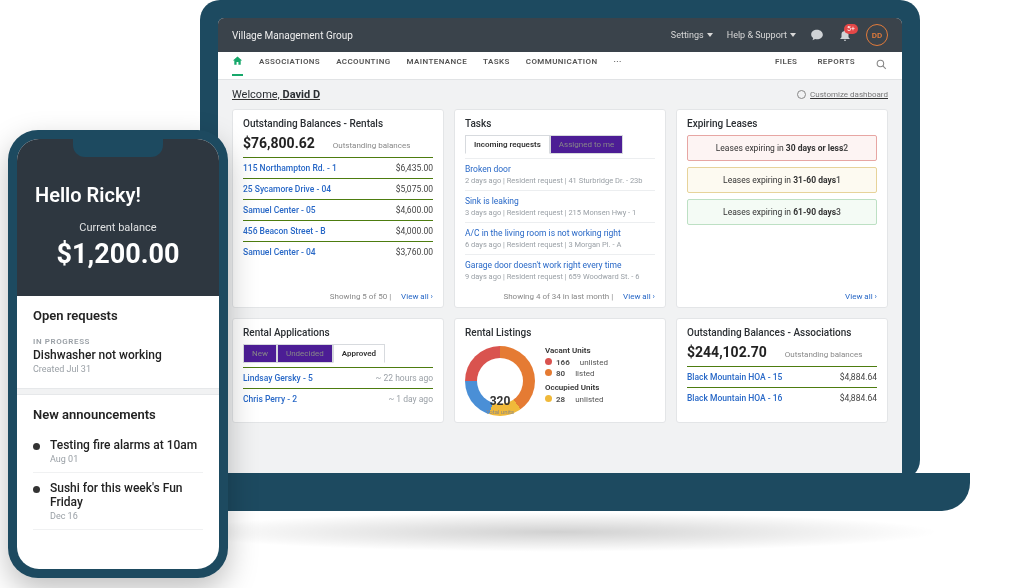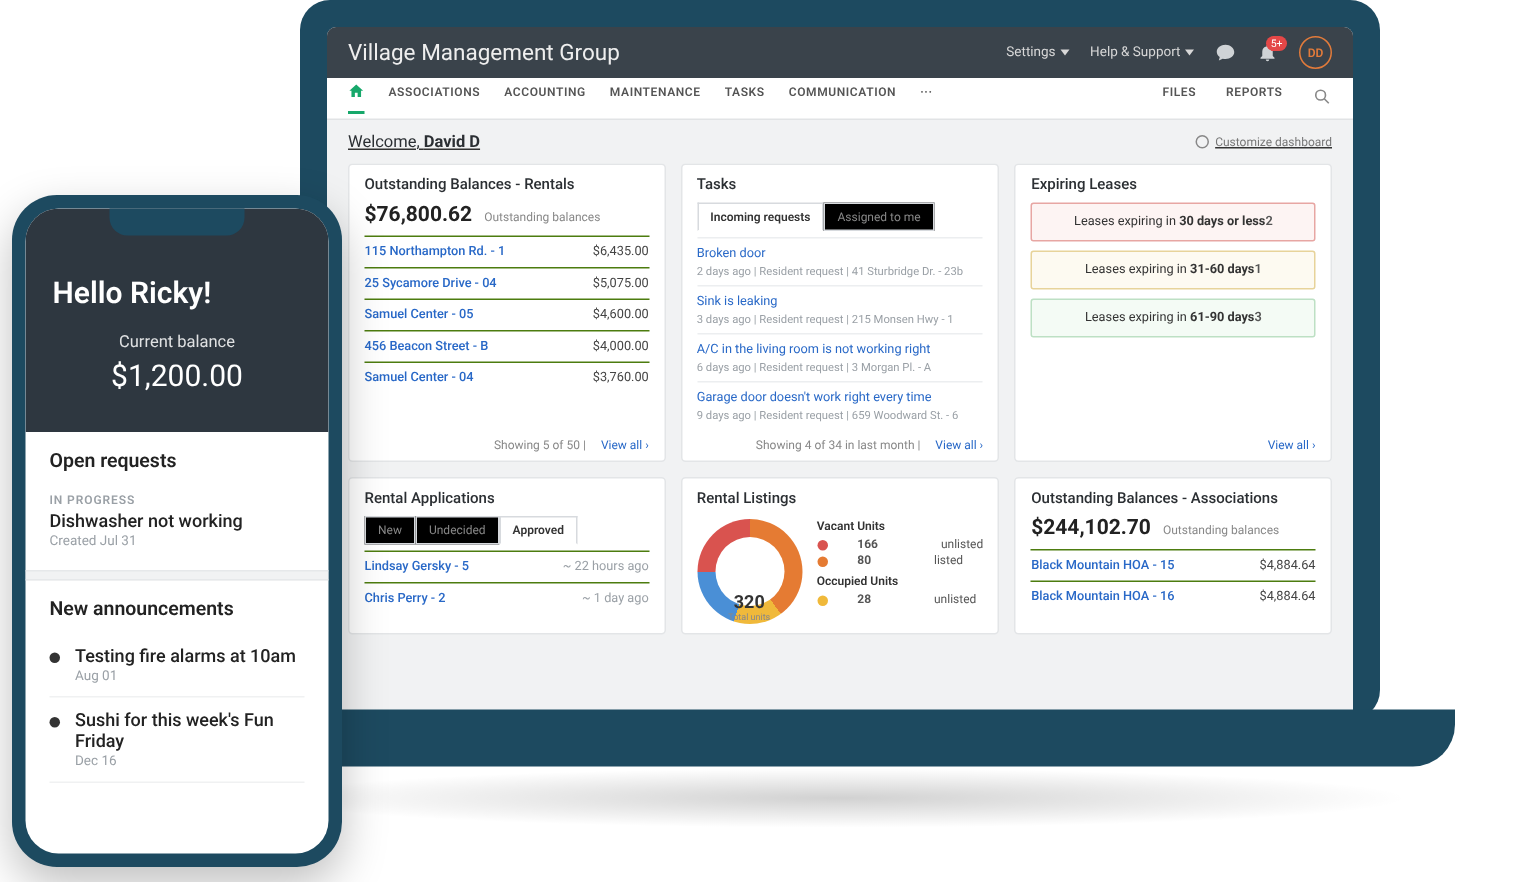--- a/index.html
+++ b/index.html
@@ -4,21 +4,21 @@
 <style>
   *{margin:0;padding:0;box-sizing:border-box;font-family:-apple-system,BlinkMacSystemFont,"Segoe UI",Roboto,Helvetica,Arial,sans-serif;}
   body{width:1024px;height:588px;background:#fff;position:relative;overflow:hidden;}
   
   .laptop{position:absolute;left:200px;top:0;width:720px;height:480px;background:#1d4a60;border-radius:20px;padding:18px 18px 0 18px;}
   .laptop-base{position:absolute;left:150px;top:473px;width:820px;height:38px;background:#1d4a60;border-radius:0 0 28px 28px;}
   .laptop-shadow{position:absolute;left:176px;top:512px;width:766px;height:40px;background:radial-gradient(ellipse at center,rgba(0,0,0,.18) 0%,rgba(0,0,0,0) 70%);border-radius:50%;}
   .screen{width:100%;height:100%;background:#f1f2f3;border-radius:6px;overflow:hidden;display:flex;flex-direction:column;font-size:9px;color:#333;}
   
   .topbar{background:#3a434b;color:#eee;height:34px;display:flex;align-items:center;padding:0 14px;gap:14px;}
-  .topbar .title{font-size:15px;font-weight:400;flex:1;}
+  .topbar .title{font-size:10px;font-weight:400;flex:1;}
   .topbar .link{font-size:9px;color:#d8d8d8;cursor:pointer;display:flex;align-items:center;gap:3px;}
   .caret-down{width:0;height:0;border-left:3px solid transparent;border-right:3px solid transparent;border-top:4px solid currentColor;}
   .top-icons{display:flex;align-items:center;gap:14px;}
   .icon-btn{position:relative;color:#cfd3d6;display:flex;align-items:center;justify-content:center;}
   .badge-dot{position:absolute;top:-4px;right:-6px;background:#e44747;color:#fff;font-size:7px;border-radius:7px;padding:0 3px;line-height:10px;min-width:10px;text-align:center;}
   .avatar{width:22px;height:22px;border-radius:50%;border:1.5px solid #e27b3b;color:#e27b3b;display:flex;align-items:center;justify-content:center;font-size:8px;font-weight:600;}
   
   .navbar{background:#fff;height:28px;display:flex;align-items:center;padding:0 14px;border-bottom:1px solid #e1e3e5;gap:16px;}
   .nav-item{font-size:8px;letter-spacing:.4px;color:#555;font-weight:600;cursor:pointer;padding-bottom:6px;border-bottom:2px solid transparent;}
   .nav-item.home{color:#17a86b;border-bottom-color:#17a86b;}
@@ -26,60 +26,60 @@
   
   .welcome-row{padding:8px 14px;display:flex;align-items:center;text-decoration:underline;}
   .welcome-row .welcome{font-size:11px;color:#2b2f33;}
   .welcome-row .welcome b{font-weight:700;}
   .customize{margin-left:auto;font-size:8px;color:#777;display:flex;align-items:center;gap:4px;cursor:pointer;}
   .gear{width:9px;height:9px;border:1.3px solid #888;border-radius:50%;position:relative;}
   
   .cards{flex:1;overflow:hidden;padding:0 14px 10px;display:grid;grid-template-columns:1fr 1fr 1fr;grid-auto-rows:min-content;gap:10px;}
   .card{background:#fff;border:1px solid #e3e5e7;border-radius:3px;padding:8px 10px 6px;display:flex;flex-direction:column;}
   .card h3{font-size:10px;font-weight:500;color:#2b2f33;margin-bottom:6px;}
-  .big-amount{font-size:14px;font-weight:700;color:#222;display:flex;align-items:baseline;gap:8px;margin-bottom:6px;}
+  .big-amount{font-size:14px;font-weight:700;color:#222;display:flex;align-items:baseline;gap:18px;margin-bottom:6px;}
   .big-amount .sub{font-size:8px;font-weight:400;color:#888;}
   .row-item{display:flex;justify-content:space-between;align-items:flex-end;border-top:1px solid #4d7c0f;padding:5px 0;font-size:8.5px;}
   .row-item:first-of-type{border-top:1px solid #eceef0;}
   .row-item a{color:#2868c7;text-decoration:none;font-weight:500;}
   .row-item .val{color:#444;}
   .card-footer{margin-top:auto;display:flex;justify-content:flex-end;align-items:center;gap:4px;font-size:8px;color:#888;padding-top:6px;}
   .card-footer a{color:#2868c7;text-decoration:none;}
   .tabs{display:flex;gap:0;margin-bottom:4px;}
-  .tab{border:1px solid #d7dade;padding:4px 8px;font-size:8px;color:#888;background:#000000;cursor:pointer;}
+  .tab{border:1px solid #d7dade;padding:4px 8px;font-size:8px;color:#888;background:#4c1d95;cursor:pointer;}
   .tab.active{background:#fff;color:#333;font-weight:600;border-bottom-color:#fff;}
   .task-item{border-top:1px solid #eceef0;padding:5px 0;font-size:8.5px;}
   .task-item a{color:#2868c7;text-decoration:none;display:block;margin-bottom:2px;}
   .task-meta{color:#9aa0a6;font-size:7.5px;}
   
   .lease-box{border:1px solid;border-radius:2px;padding:7px 8px;display:flex;justify-content:center;align-items:center;font-size:8.5px;margin-bottom:6px;}
   .lease-red{border-color:#e7a6a3;background:#fdf4f3;}
   .lease-yel{border-color:#e7d39a;background:#fdfaf1;}
   .lease-grn{border-color:#bde0c4;background:#f4fbf5;}
   .lease-box b{font-weight:700;}
   .lease-count{font-weight:600;color:#555;}
   
   .listing-body{display:flex;gap:10px;align-items:flex-start;padding-top:2px;}
   .donut{width:70px;height:70px;border-radius:50%;background:conic-gradient(#e57b33 0 40%,#f0b93a 40% 55%,#4a8fd6 55% 75%,#d9534f 75% 100%);display:flex;align-items:center;justify-content:center;flex-shrink:0;}
   .donut-inner{width:46px;height:46px;border-radius:50%;background:#fff;display:flex;flex-direction:column;align-items:center;justify-content:center;}
   .donut-inner .n{font-size:12px;font-weight:700;margin-top:47px;}
   .donut-inner .lbl{font-size:6px;color:#888;}
   .legend{font-size:8px;display:flex;flex-direction:column;gap:2px;}
   .legend-title{font-weight:600;color:#333;margin-bottom:1px;}
-  .leg-row{display:flex;align-items:flex-end;gap:20px;color:#555;}
+  .leg-row{display:flex;align-items:flex-start;gap:4px;color:#555;}
   .leg-dot{width:7px;height:7px;border-radius:50%;}
 
   
   .phone{position:absolute;left:8px;top:130px;width:220px;height:448px;background:#1d4a60;border-radius:30px;padding:9px;box-shadow:0 12px 30px rgba(0,0,0,.25);}
   .phone-screen{width:100%;height:100%;background:#fff;border-radius:22px;overflow:hidden;display:flex;flex-direction:column;}
   .notch{position:absolute;top:9px;left:50%;transform:translateX(-50%);width:90px;height:18px;background:#1d4a60;border-radius:0 0 12px 12px;}
   .p-header{background:#2e3740;color:#fff;padding:44px 18px 26px;text-align:center;}
   .p-header h2{font-size:20px;font-weight:600;margin-bottom:14px;text-align:left;}
   .p-bal-lbl{font-size:11px;opacity:.85;margin-bottom:4px;}
-  .p-bal-amt{font-size:20px;font-weight:400;}
+  .p-bal-amt{font-size:27px;font-weight:700;}
   .p-section{padding:12px 16px 4px;}
   .p-section h4{font-size:13px;font-weight:600;color:#222;margin-bottom:8px;}
   .p-item{padding:6px 0 10px;}
   .p-status{font-size:8px;letter-spacing:.6px;color:#9aa0a6;font-weight:600;}
   .p-title{font-size:12px;font-weight:500;color:#222;margin-top:2px;}
   .p-meta{font-size:9px;color:#9aa0a6;margin-top:2px;}
   .p-divider{height:7px;background:#f1f2f3;border-top:1px solid #e6e8ea;border-bottom:1px solid #e6e8ea;}
   .ann-item{display:flex;gap:10px;padding:8px 0;border-bottom:1px solid #f0f1f2;}
   .ann-dot{width:7px;height:7px;border-radius:50%;background:#333;margin-top:5px;flex-shrink:0;}
   .ann-title{font-size:12px;color:#222;font-weight:500;}

